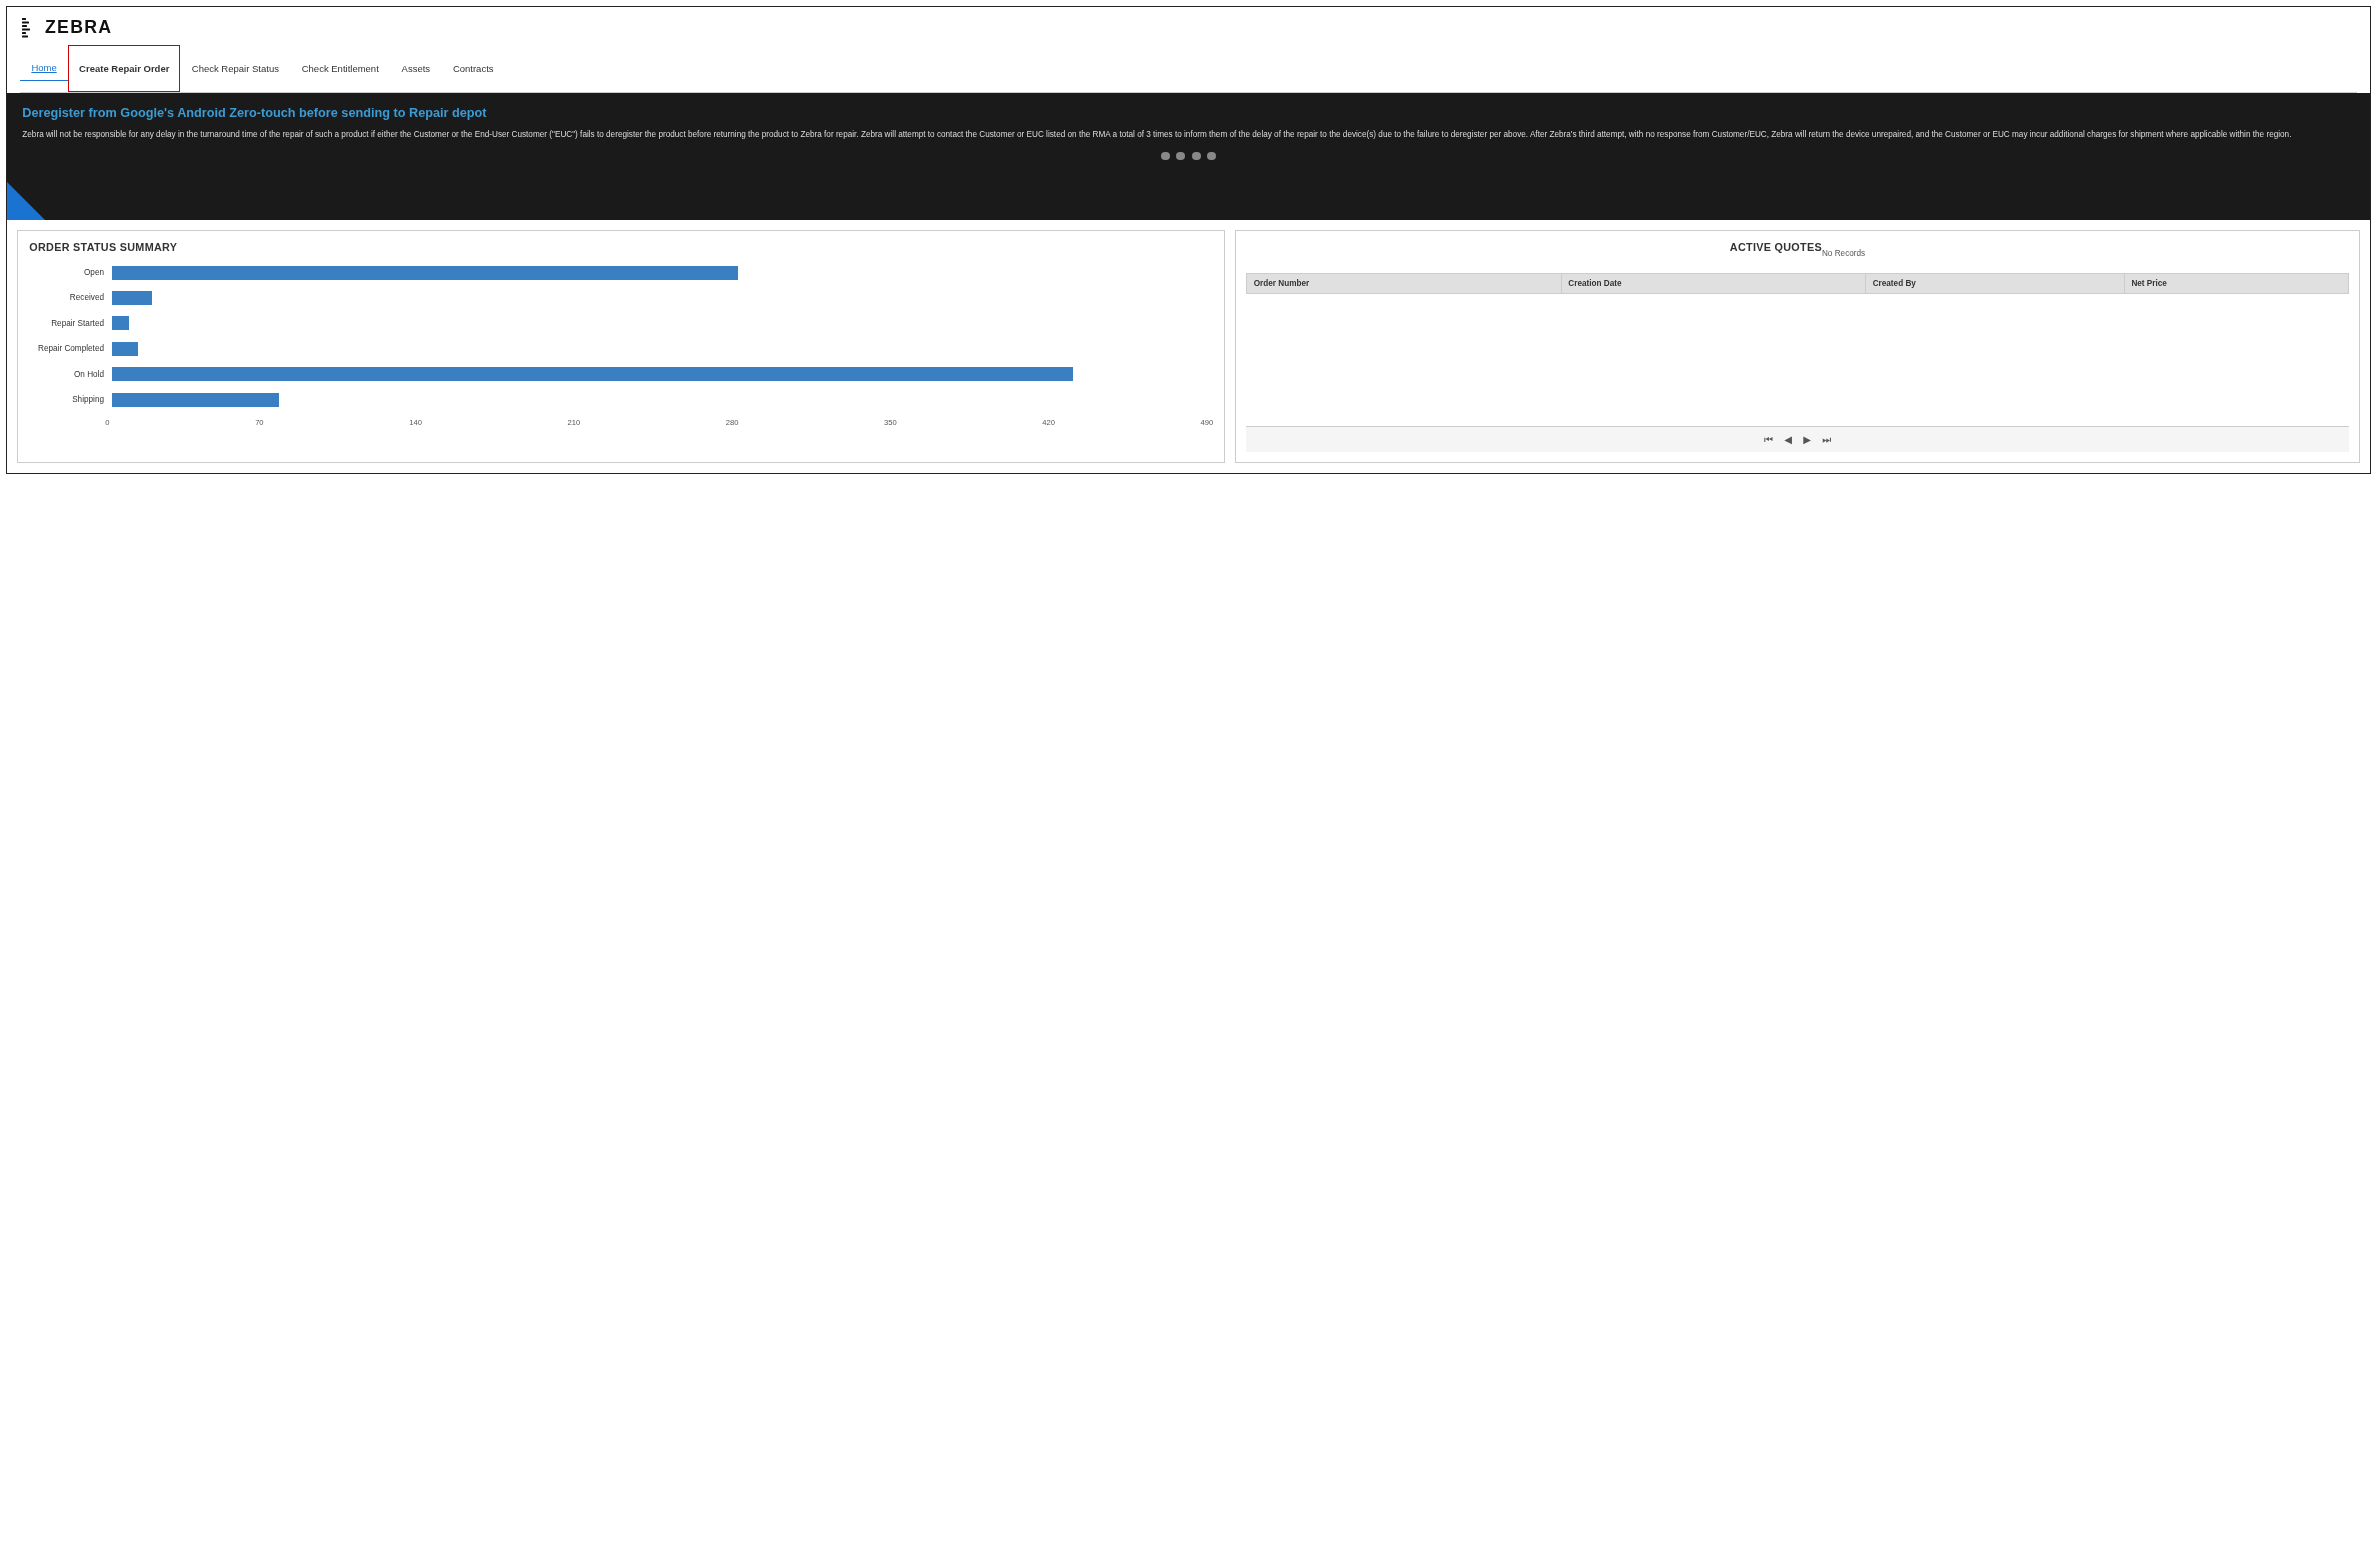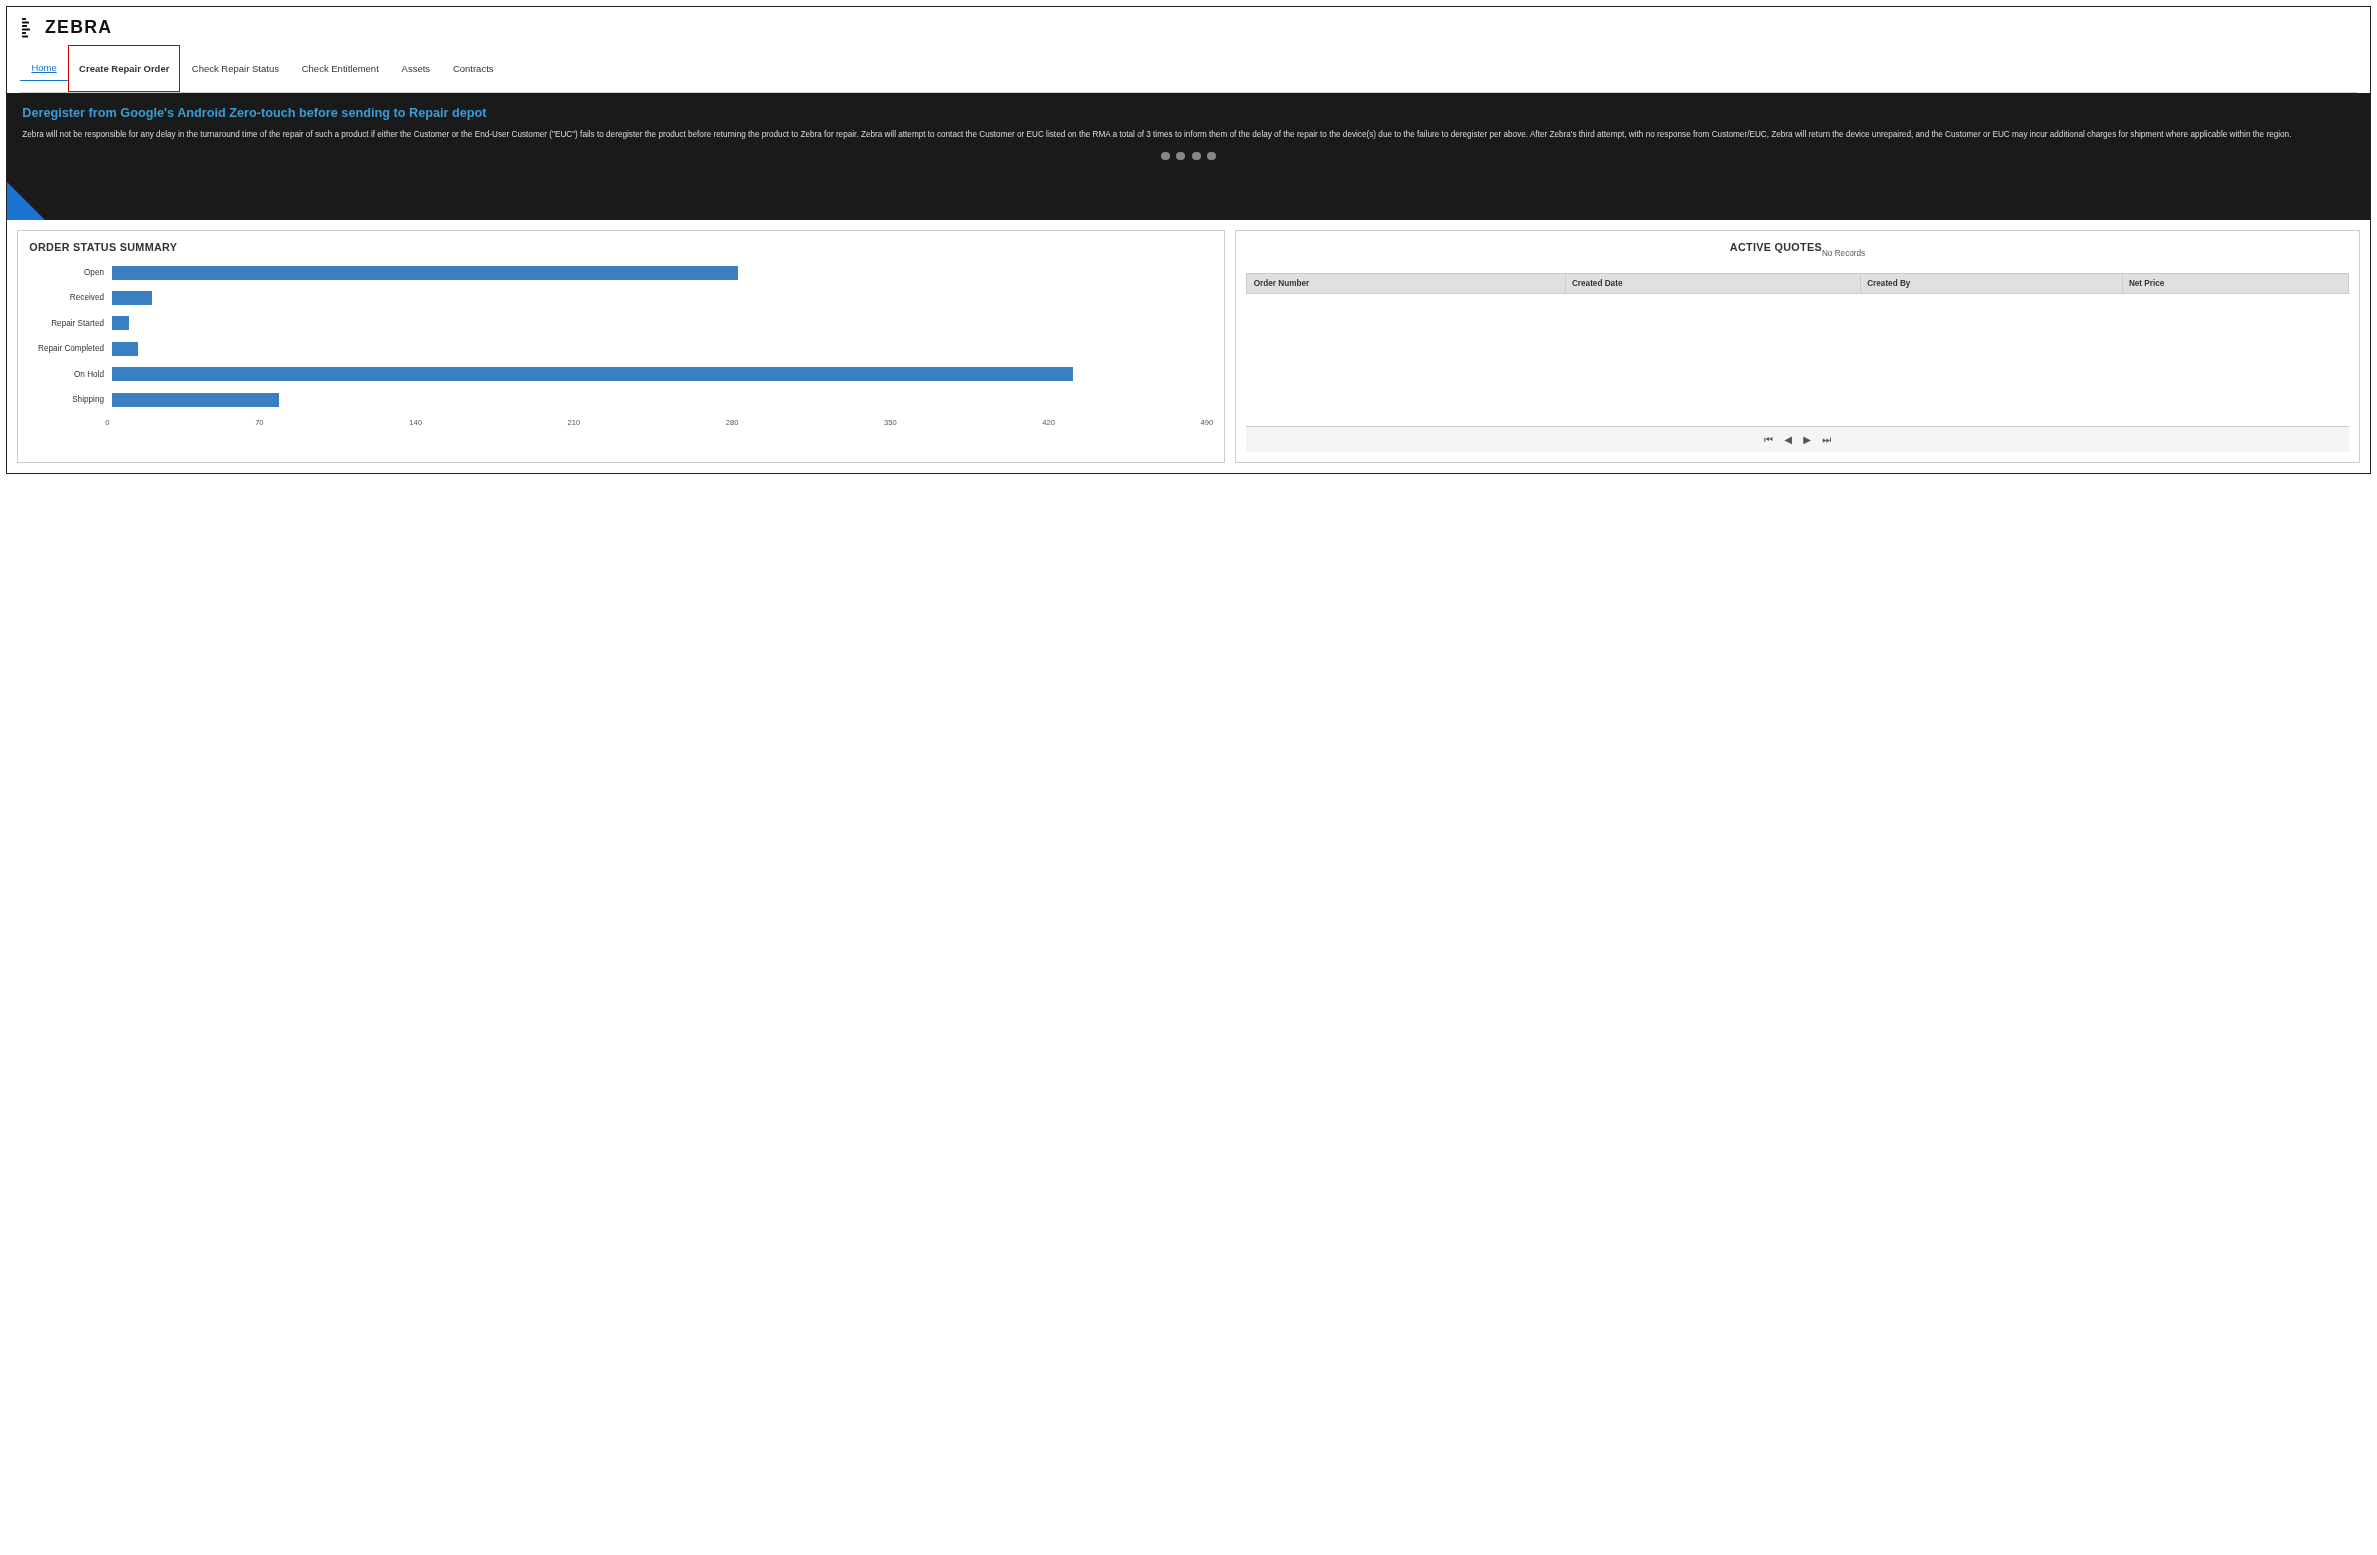--- a/index.html
+++ b/index.html
@@ -336,21 +336,21 @@
 
     <div class="active-quotes">
       <div class="quotes-header">
         <div class="section-title">ACTIVE QUOTES</div>
         <div class="no-records">No Records</div>
       </div>
       <table class="quotes-table">
         <thead>
           <tr>
             <th>Order Number</th>
-            <th>Created Date</th>
+            <th>Creation Date</th>
             <th>Created By</th>
             <th>Net Price</th>
           </tr>
         </thead>
         <tbody id="quotes-tbody">
 
           <tr>
               <td colspan="4" style="height:127px;border:none;"></td>
             </tr>
         </tbody>

